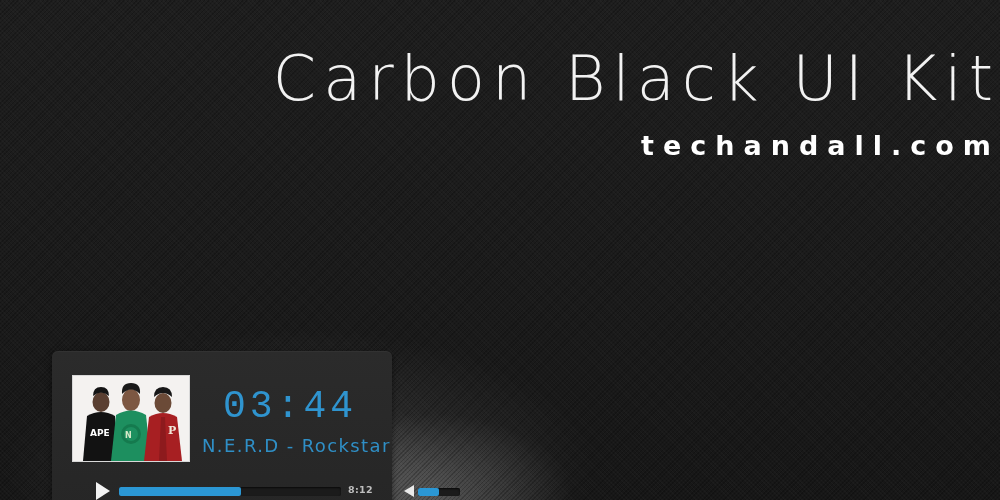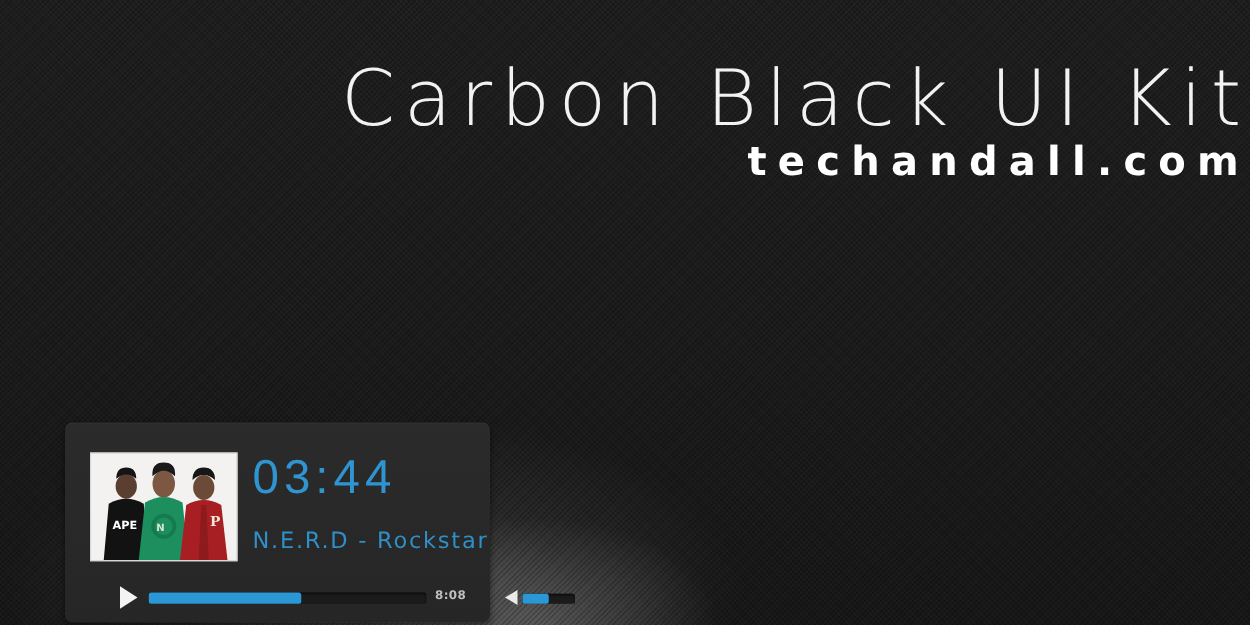--- a/index.html
+++ b/index.html
@@ -43,22 +43,23 @@
   .kit-title {
     font-family: "DejaVu Sans", sans-serif;
     font-size: 62px;
     font-weight: 300;
     letter-spacing: 7px;
     color: #f2f2f2;
     line-height: 1;
     white-space: nowrap;
   }
   .kit-sub {
-    font-family: "DejaVu Sans", sans-serif;
-    font-size: 32px;
+    margin-top: 20px;
+    font-family: "DejaVu Sans", sans-serif;
+    font-size: 27px;
     font-weight: 700;
     letter-spacing: 9px;
     color: #ffffff;
   }
 
   
   .player {
     position: absolute;
     left: 52px;
     top: 238px;
@@ -74,23 +75,24 @@
     top: 24px;
     width: 116px;
     height: 85px;
     background: #f2f0ee;
     border: 1px solid #d8d8d8;
     overflow: hidden;
   }
   .track-time {
     position: absolute;
     left: 150px;
-    top: 25px;
+    top: 36px;
     width: 176px;
-    font-family: Liberation Sans, sans-serif;
+    text-align: center;
+    font-family: Liberation Mono, monospace;
     font-size: 38px;
     font-weight: 300;
     letter-spacing: 4px;
     color: #2f94cf;
     line-height: 1.05;
   }
   .track-name {
     position: absolute;
     left: 150px;
     top: 84px;
@@ -206,21 +208,21 @@
       </svg>
     </div>
     <div class="track-time">03:44</div>
     <div class="track-name">N.E.R.D - Rockstar</div>
 
     <div class="player-controls">
       <div class="play-btn"></div>
       <div class="seek-track">
         <div class="seek-fill"></div>
       </div>
-      <div class="dur-label">8:08</div>
+      <div class="dur-label">8:12</div>
       <div class="vol-icon"></div>
       <div class="vol-track">
         <div class="vol-fill"></div>
       </div>
     </div>
   </div>
 
 </div>
 
 </body></html>

